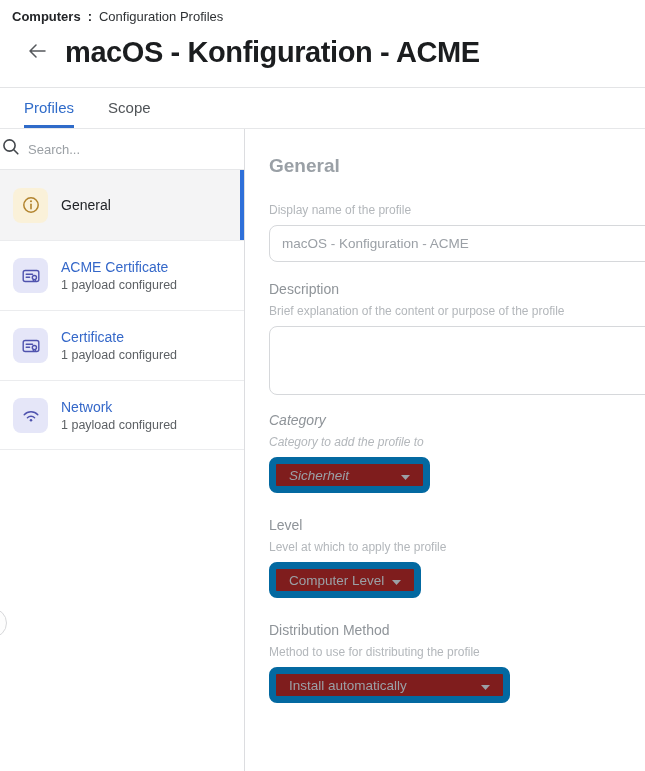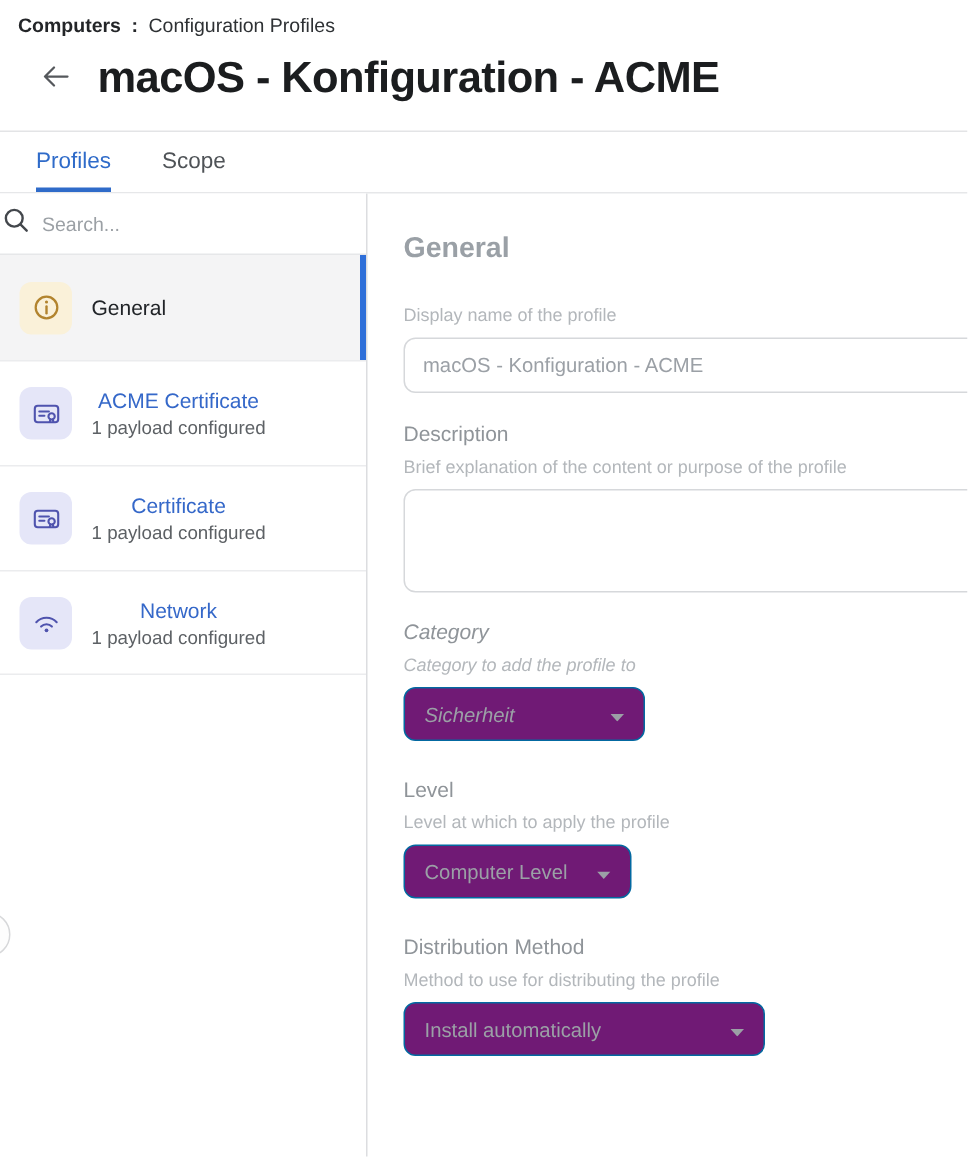--- a/index.html
+++ b/index.html
@@ -31,21 +31,21 @@
 
   .item { position:relative; display:flex; align-items:center; gap:13px; height:70px; padding-left:13px; cursor:pointer; }
   .item.payload { border-top:1px solid #ebecee; }
   .item.last { border-bottom:1px solid #ebecee; }
   .item.selected { background:#f4f4f5; }
   .selbar { position:absolute; right:0; top:0; bottom:0; width:4px; background:#2e6fd9; }
   .itemicon { width:35px; height:35px; border-radius:8px; display:flex; align-items:center; justify-content:center; flex:0 0 35px; }
   .itemicon.amber { background:#faf1d9; }
   .itemicon.lav { background:#e5e6f8; }
   .itemlabel { font-size:14px; color:#212428; }
-  .itemtext { display:flex; flex-direction:column; gap:3px;align-items:center; }
+  .itemtext { display:flex; flex-direction:column; gap:3px; }
   .itemlink { font-size:14px; color:#3568c9; }
   .itemsub { font-size:12.5px; color:#5d6165; }
 
   .fab { position:absolute; left:-23px; top:479px; width:30px; height:30px; border-radius:50%;
     border:1px solid #d7d8da; background:#fdfdfd; cursor:pointer; }
 
   
   .panel { flex:1; padding:26px 0 0 24px; overflow:hidden; }
   h2.panel-heading { font-size:19px; line-height:22px; font-weight:700; color:#9aa0a6; }
   .group { margin-top:20px; }
@@ -53,22 +53,22 @@
   .group.g-desc { margin-top:19px; }
   .group.g-cat  { margin-top:13px;font-style:italic; }
   .group.g-lvl  { margin-top:24px; }
   .group.g-dist { margin-top:24px; }
   .flabel { font-size:14px; color:#8f9499; margin-bottom:7px; }
   .fhint  { font-size:12px; color:#b3b7bb; margin-bottom:8px; }
   .textinput { width:420px; height:37px; border:1px solid #d6d8db; border-radius:8px;
     padding:0 12px; font-size:13.5px; color:#9ba0a6; font-family:inherit; background:#fff; outline:none; }
   .textarea { width:420px; height:69px; border:1px solid #d6d8db; border-radius:8px;
     padding:8px 12px; font-size:13.5px; color:#9ba0a6; font-family:inherit; background:#fff; outline:none; resize:none; }
-  .select { height:36px; border:1px solid #0369a1; border-radius:8px; display:flex; align-items:center;
-    justify-content:space-between; padding:0 13px; font-size:13.5px; color:#9ba0a6; cursor:pointer; background:#701a75; }
+  .select { height:36px; border:7px solid #0369a1; border-radius:8px; display:flex; align-items:center;
+    justify-content:space-between; padding:0 13px; font-size:13.5px; color:#9ba0a6; cursor:pointer; background:#7f1d1d; }
   .select.w-cat { width:161px; }
   .select.w-lvl { width:152px; }
   .select.w-dist { width:241px; }
 </style>
 </head>
 <body>
 
 <header class="header">
   <div class="crumbs">
     <span class="crumb-strong">Computers</span>

